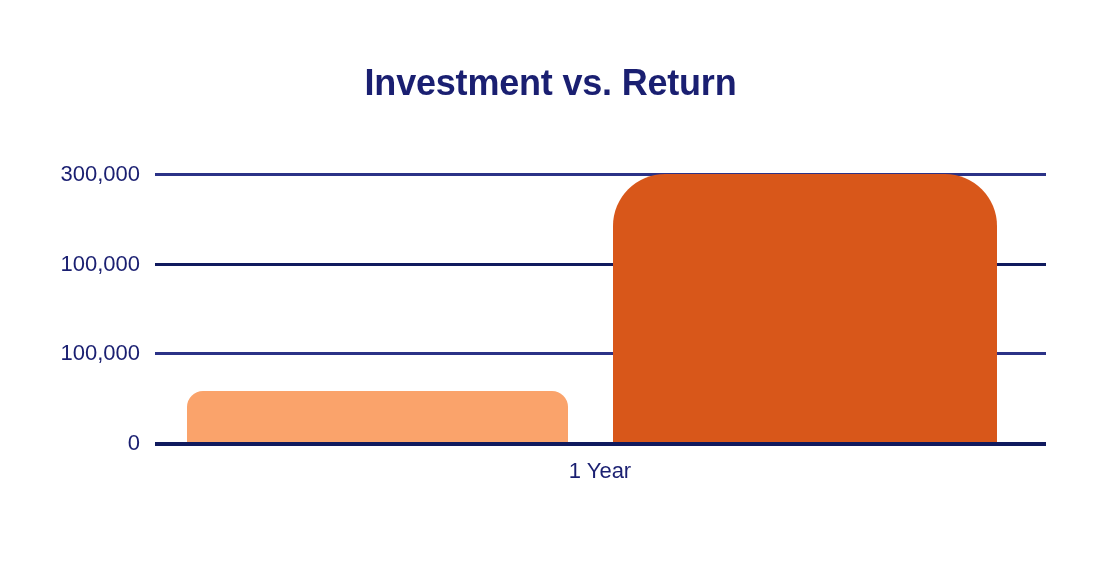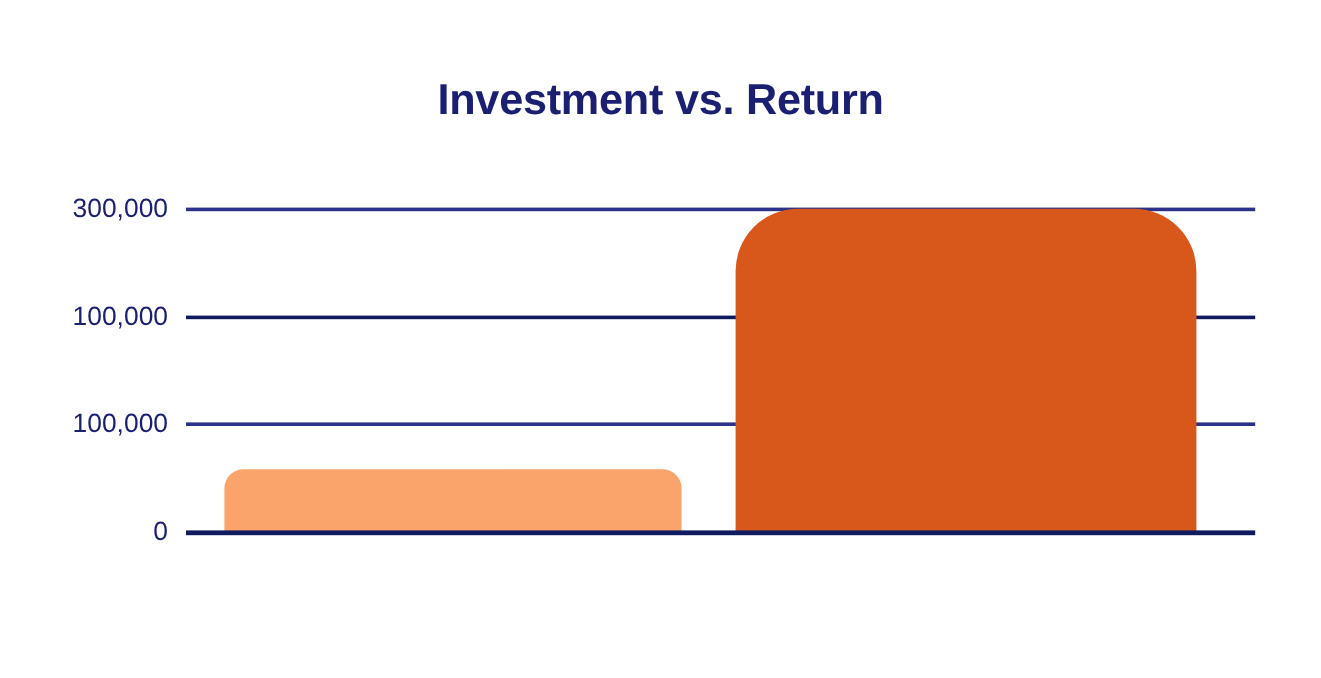--- a/index.html
+++ b/index.html
@@ -136,15 +136,16 @@
 
     <div class="axis-baseline"></div>
 
     <div class="ytick-wrap">
       <div class="ytick t300" style="top: 163px;">300,000</div>
       <div class="ytick t200" style="top: 253px;">100,000</div>
       <div class="ytick t100" style="top: 342px;">100,000</div>
       <div class="ytick t0" style="top: 432px;">0</div>
     </div>
 
+    <div class="xtick">1 Year</div>
 
   </div>
 </div>
 
 </body></html>

